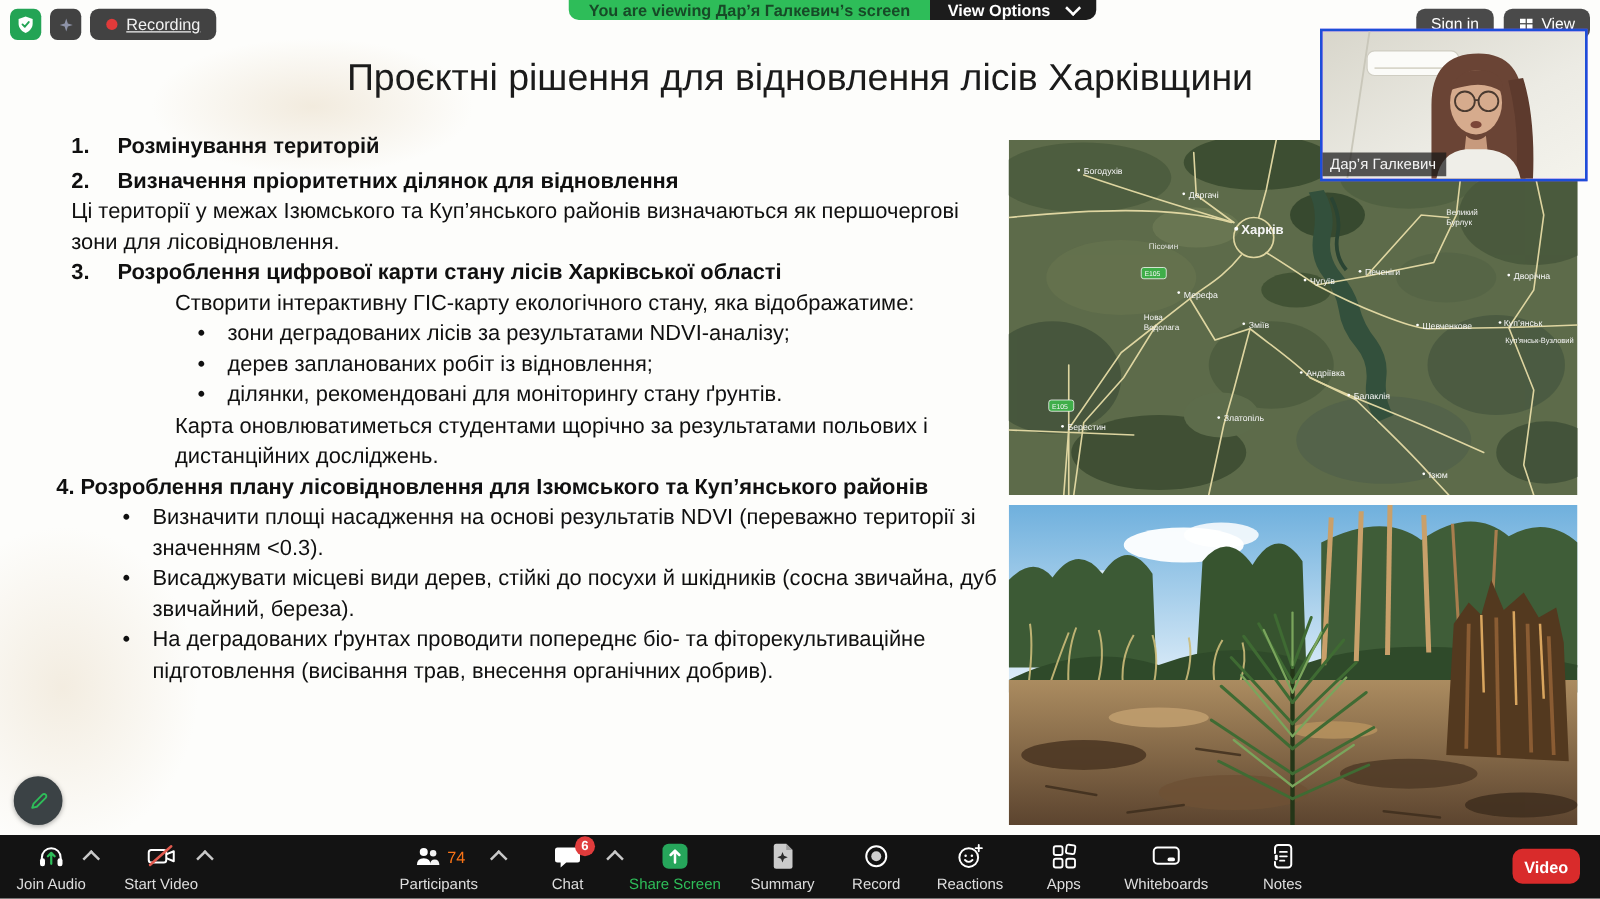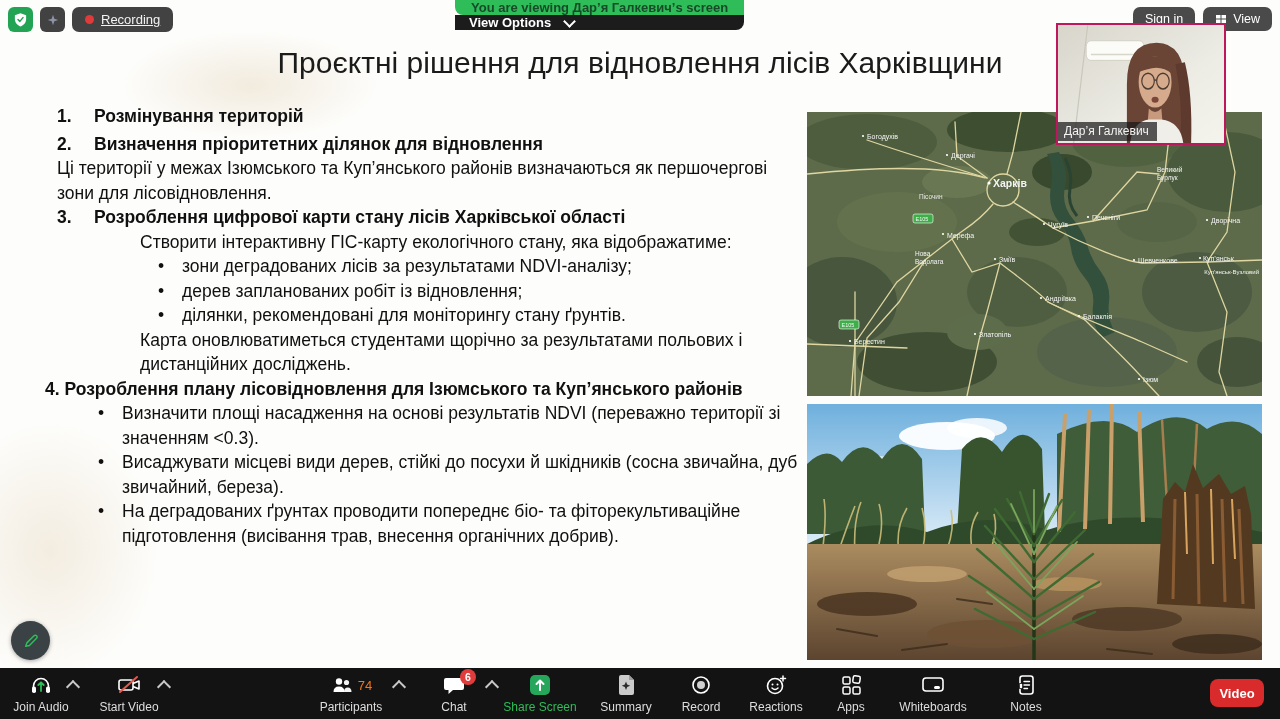--- a/index.html
+++ b/index.html
@@ -17,34 +17,34 @@
   
   .tl{position:absolute;top:7px;left:8px;display:flex;gap:7px;align-items:center;}
   .sq-btn{width:25px;height:25px;border-radius:6px;display:flex;align-items:center;justify-content:center;}
   .shield-btn{background:#23a455;}
   .spark-btn{background:#424242;}
   .rec-pill{height:25px;background:#424242;border-radius:7px;display:flex;align-items:center;
             gap:7px;padding:0 13px;color:#f2f2f2;font-size:13px;text-decoration:underline;}
   .rec-dot{width:9px;height:9px;border-radius:50%;background:#e03a3a;}
   
   .sliver{position:absolute;left:563px;top:0;width:134px;height:3px;background:#2c8577;}
-  .banner-wrap{position:absolute;left:455px;top:0;display:flex;height:16px;flex-direction:column;}
+  .banner-wrap{position:absolute;left:455px;top:0;display:flex;height:16px;}
   .banner{background:#2ebd59;color:#174a27;font-size:13px;font-weight:bold;
           display:flex;align-items:center;padding:0 16px;border-radius:0 0 0 8px;}
   .view-options{background:#1c1c1c;color:#fff;font-size:13px;font-weight:bold;
           display:flex;align-items:center;gap:14px;padding:0 14px;border-radius:0 0 8px 0;}
   .chev-down{width:7px;height:7px;border-left:2px solid #fff;border-bottom:2px solid #fff;
           transform:rotate(-45deg);margin-top:-3px;}
   
   .tr{position:absolute;top:7px;right:8px;display:flex;gap:8px;}
   .tr-btn{height:24px;background:#4a4a4a;color:#fff;font-size:12.5px;border-radius:7px;
           display:flex;align-items:center;gap:6px;padding:0 12px;}
   
-  .webcam{position:absolute;left:1056px;top:23px;width:170px;height:122px;background:#8b5cf6;
-          border:2px solid #be185d;box-sizing:border-box;}
+  .webcam{position:absolute;left:1056px;top:23px;width:214px;height:122px;background:#8b5cf6;
+          border:2px solid #1d4ed8;box-sizing:border-box;}
   .webcam svg{display:block;width:100%;height:100%;}
   .cam-name{position:absolute;left:0;bottom:2px;background:rgba(25,25,25,.72);color:#f4f4f4;
             font-size:12px;padding:2px 8px 3px 6px;}
   
   .slide-title{position:absolute;top:46px;left:0;width:1280px;text-align:center;
                font-size:30px;color:#1b1b1b;}
   .slide-text{position:absolute;left:40px;top:104px;width:762px;font-size:17.5px;
               line-height:24.5px;color:#101010;}
   .row{display:flex;font-weight:bold;}
   .row .num{flex:0 0 37px;padding-left:17px;box-sizing:content-box;}

